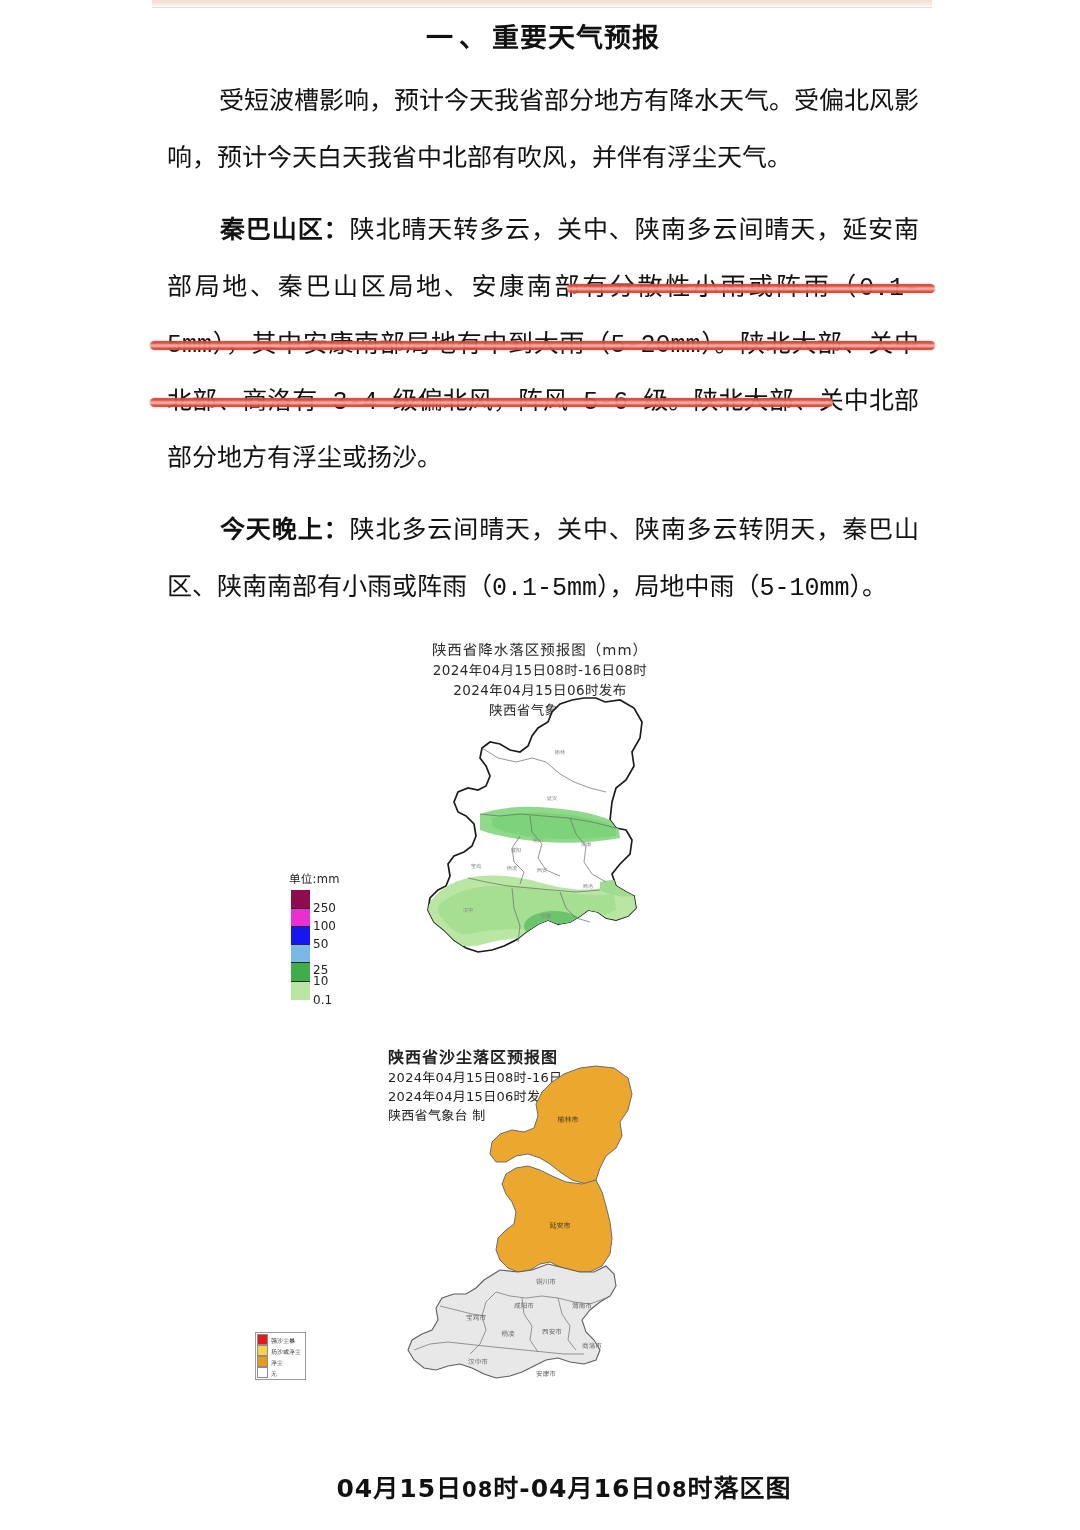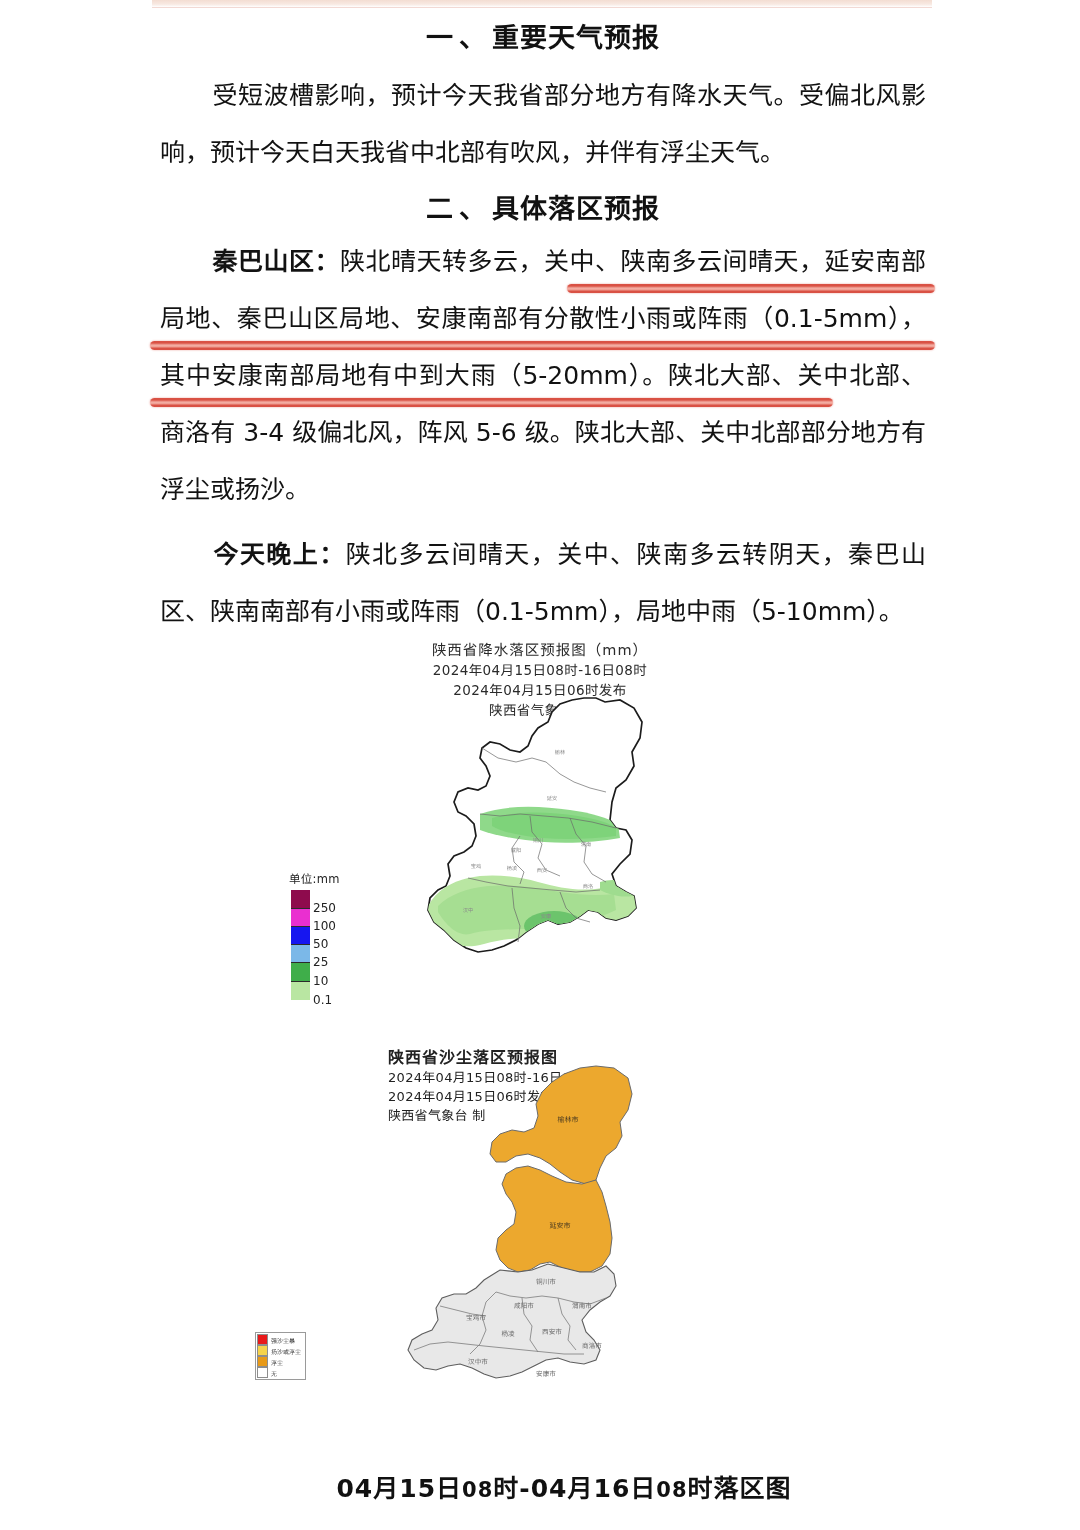--- a/index.html
+++ b/index.html
@@ -44,27 +44,28 @@
     margin: 0;
     font-size: 27px;
     font-weight: bold;
     line-height: 1.5;
     letter-spacing: 1px;
     color: #111111;
     text-align: center;
   }
   h2.sec .num { letter-spacing: 6px; }
   .para {
-    margin: 8px;
+    margin: 15px;
     font-size: 25px;
     line-height: 57px;
     color: #121212;
     text-align: justify;
     text-justify: inter-ideograph;
     letter-spacing: 0px;
+    font-family: Liberation Mono, monospace;
   }
   .para .indent { display: inline-block; width: 52px; }
   .para b { font-weight: bold; }
   .sec-1 { margin-top: 12px; }
   .sec-2 { margin-top: 18px; }
   .p-day { margin-top: 4px; }
   .p-night { margin-top: 2px; }
 
   
   .ul {
@@ -128,23 +129,20 @@
   <div class="top-strip"></div>
 
   <div class="col">
 
     <h2 class="sec sec-1">
       <span class="num">一、</span><span>重要天气预报</span>
     </h2>
 
     <p class="para"><span class="indent"></span><span>受短波槽影响，预计今天我省部分地方有降水天气。受偏北风影响，预计今天白天我省中北部有吹风，并伴有浮尘天气。</span></p>
 
-    <h2 class="sec sec-2">
-      <span class="num">二、</span><span>具体落区预报</span>
-    </h2>
 
     <p class="para p-day"><span class="indent"></span><b>秦巴山区：</b><span>陕北晴天转多云，关中、陕南多云间晴天，延安南部局地、秦巴山区局地、安康南部有分散性小雨或阵雨（0.1-5mm），其中安康南部局地有中到大雨（5-20mm）。陕北大部、关中北部、商洛有 3-4 级偏北风，阵风 5-6 级。陕北大部、关中北部部分地方有浮尘或扬沙。</span></p>
 
     <p class="para p-night"><span class="indent"></span><b>今天晚上：</b><span>陕北多云间晴天，关中、陕南多云转阴天，秦巴山区、陕南南部有小雨或阵雨（0.1-5mm），局地中雨（5-10mm）。</span></p>
   </div>
 
   <div class="ul ul-1"></div>
   <div class="ul ul-2"></div>
   <div class="ul ul-3"></div>
 
@@ -239,21 +237,21 @@
 
         <div class="notch" style="top:18px;"></div>
         <div class="notch" style="top:36px;"></div>
         <div class="notch" style="top:54px;"></div>
         <div class="notch" style="top:72px;"></div>
         <div class="notch" style="top:91px;"></div>
 
         <div class="tick" style="top:18px;">250</div>
         <div class="tick" style="top:36px;">100</div>
         <div class="tick" style="top:54px;">50</div>
-        <div class="tick" style="top:72px;">25</div>
+        <div class="tick" style="top:80px;">25</div>
         <div class="tick" style="top:91px;">10</div>
         <div class="tick" style="top:110px;">0.1</div>
       </div>
     </div>
   </div>
 
   <div class="map2-wrap">
 
     <div class="m2-title">
       <div class="t0">陕西省沙尘落区预报图</div>

